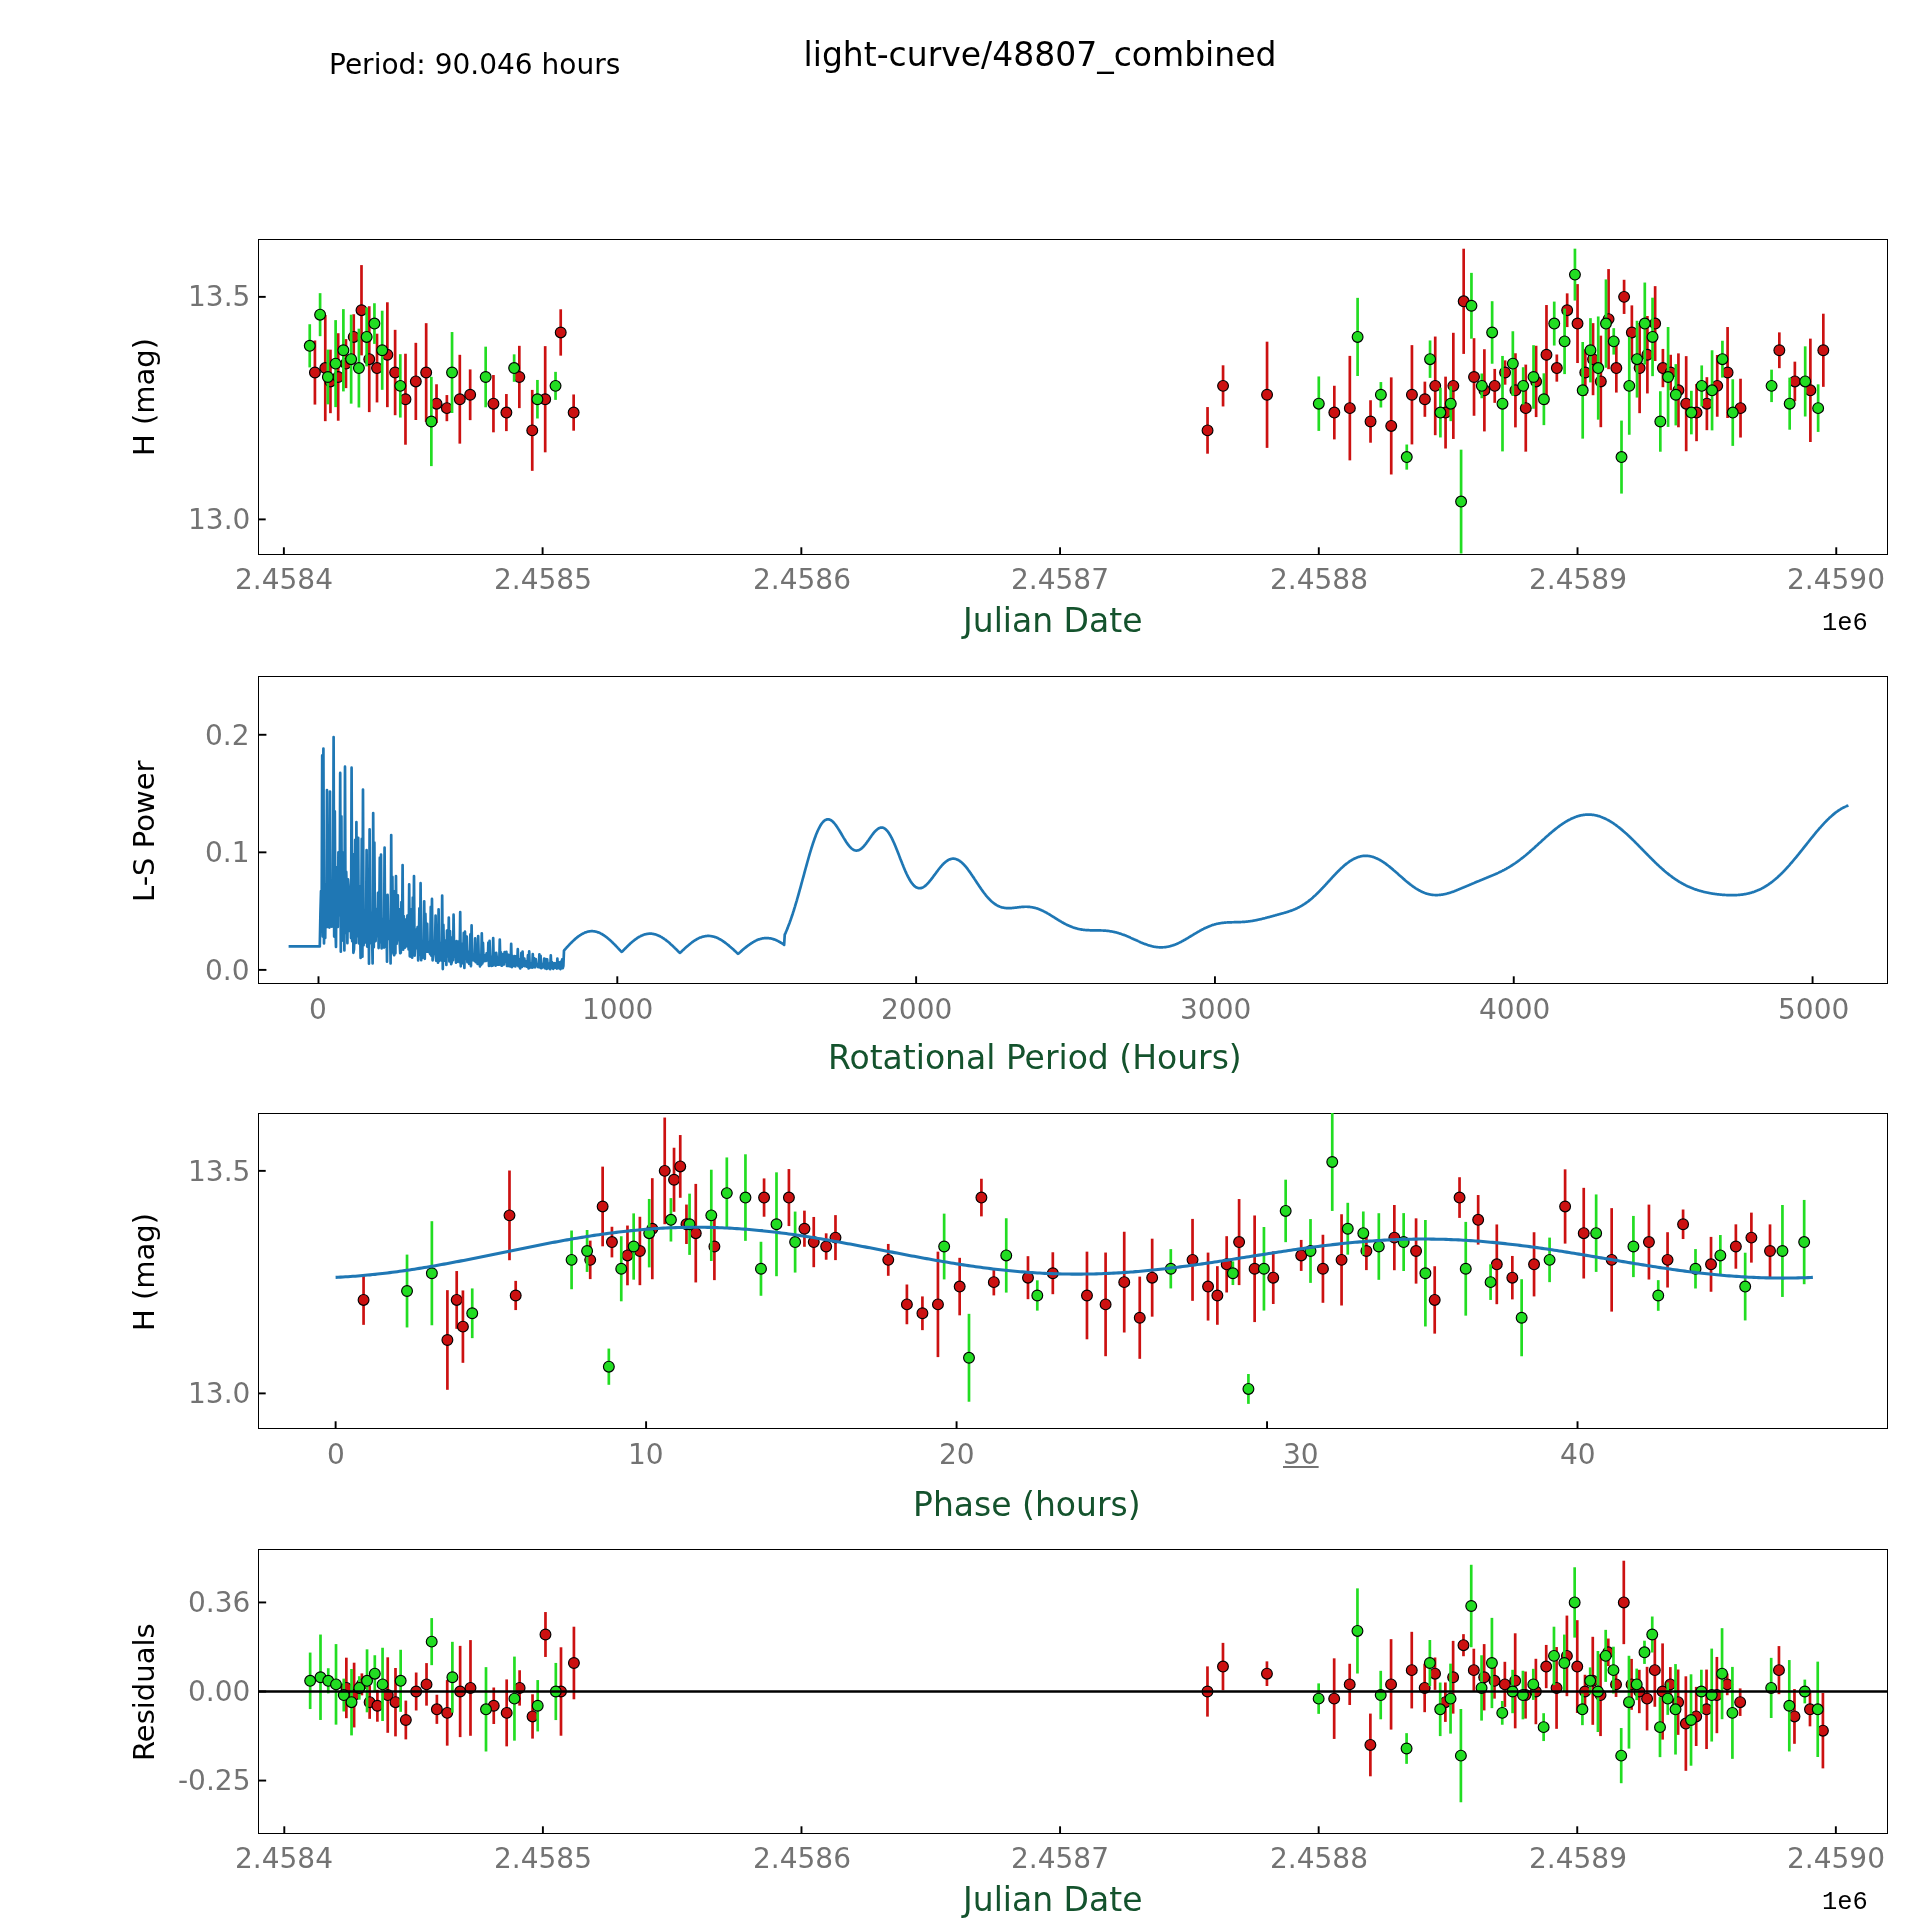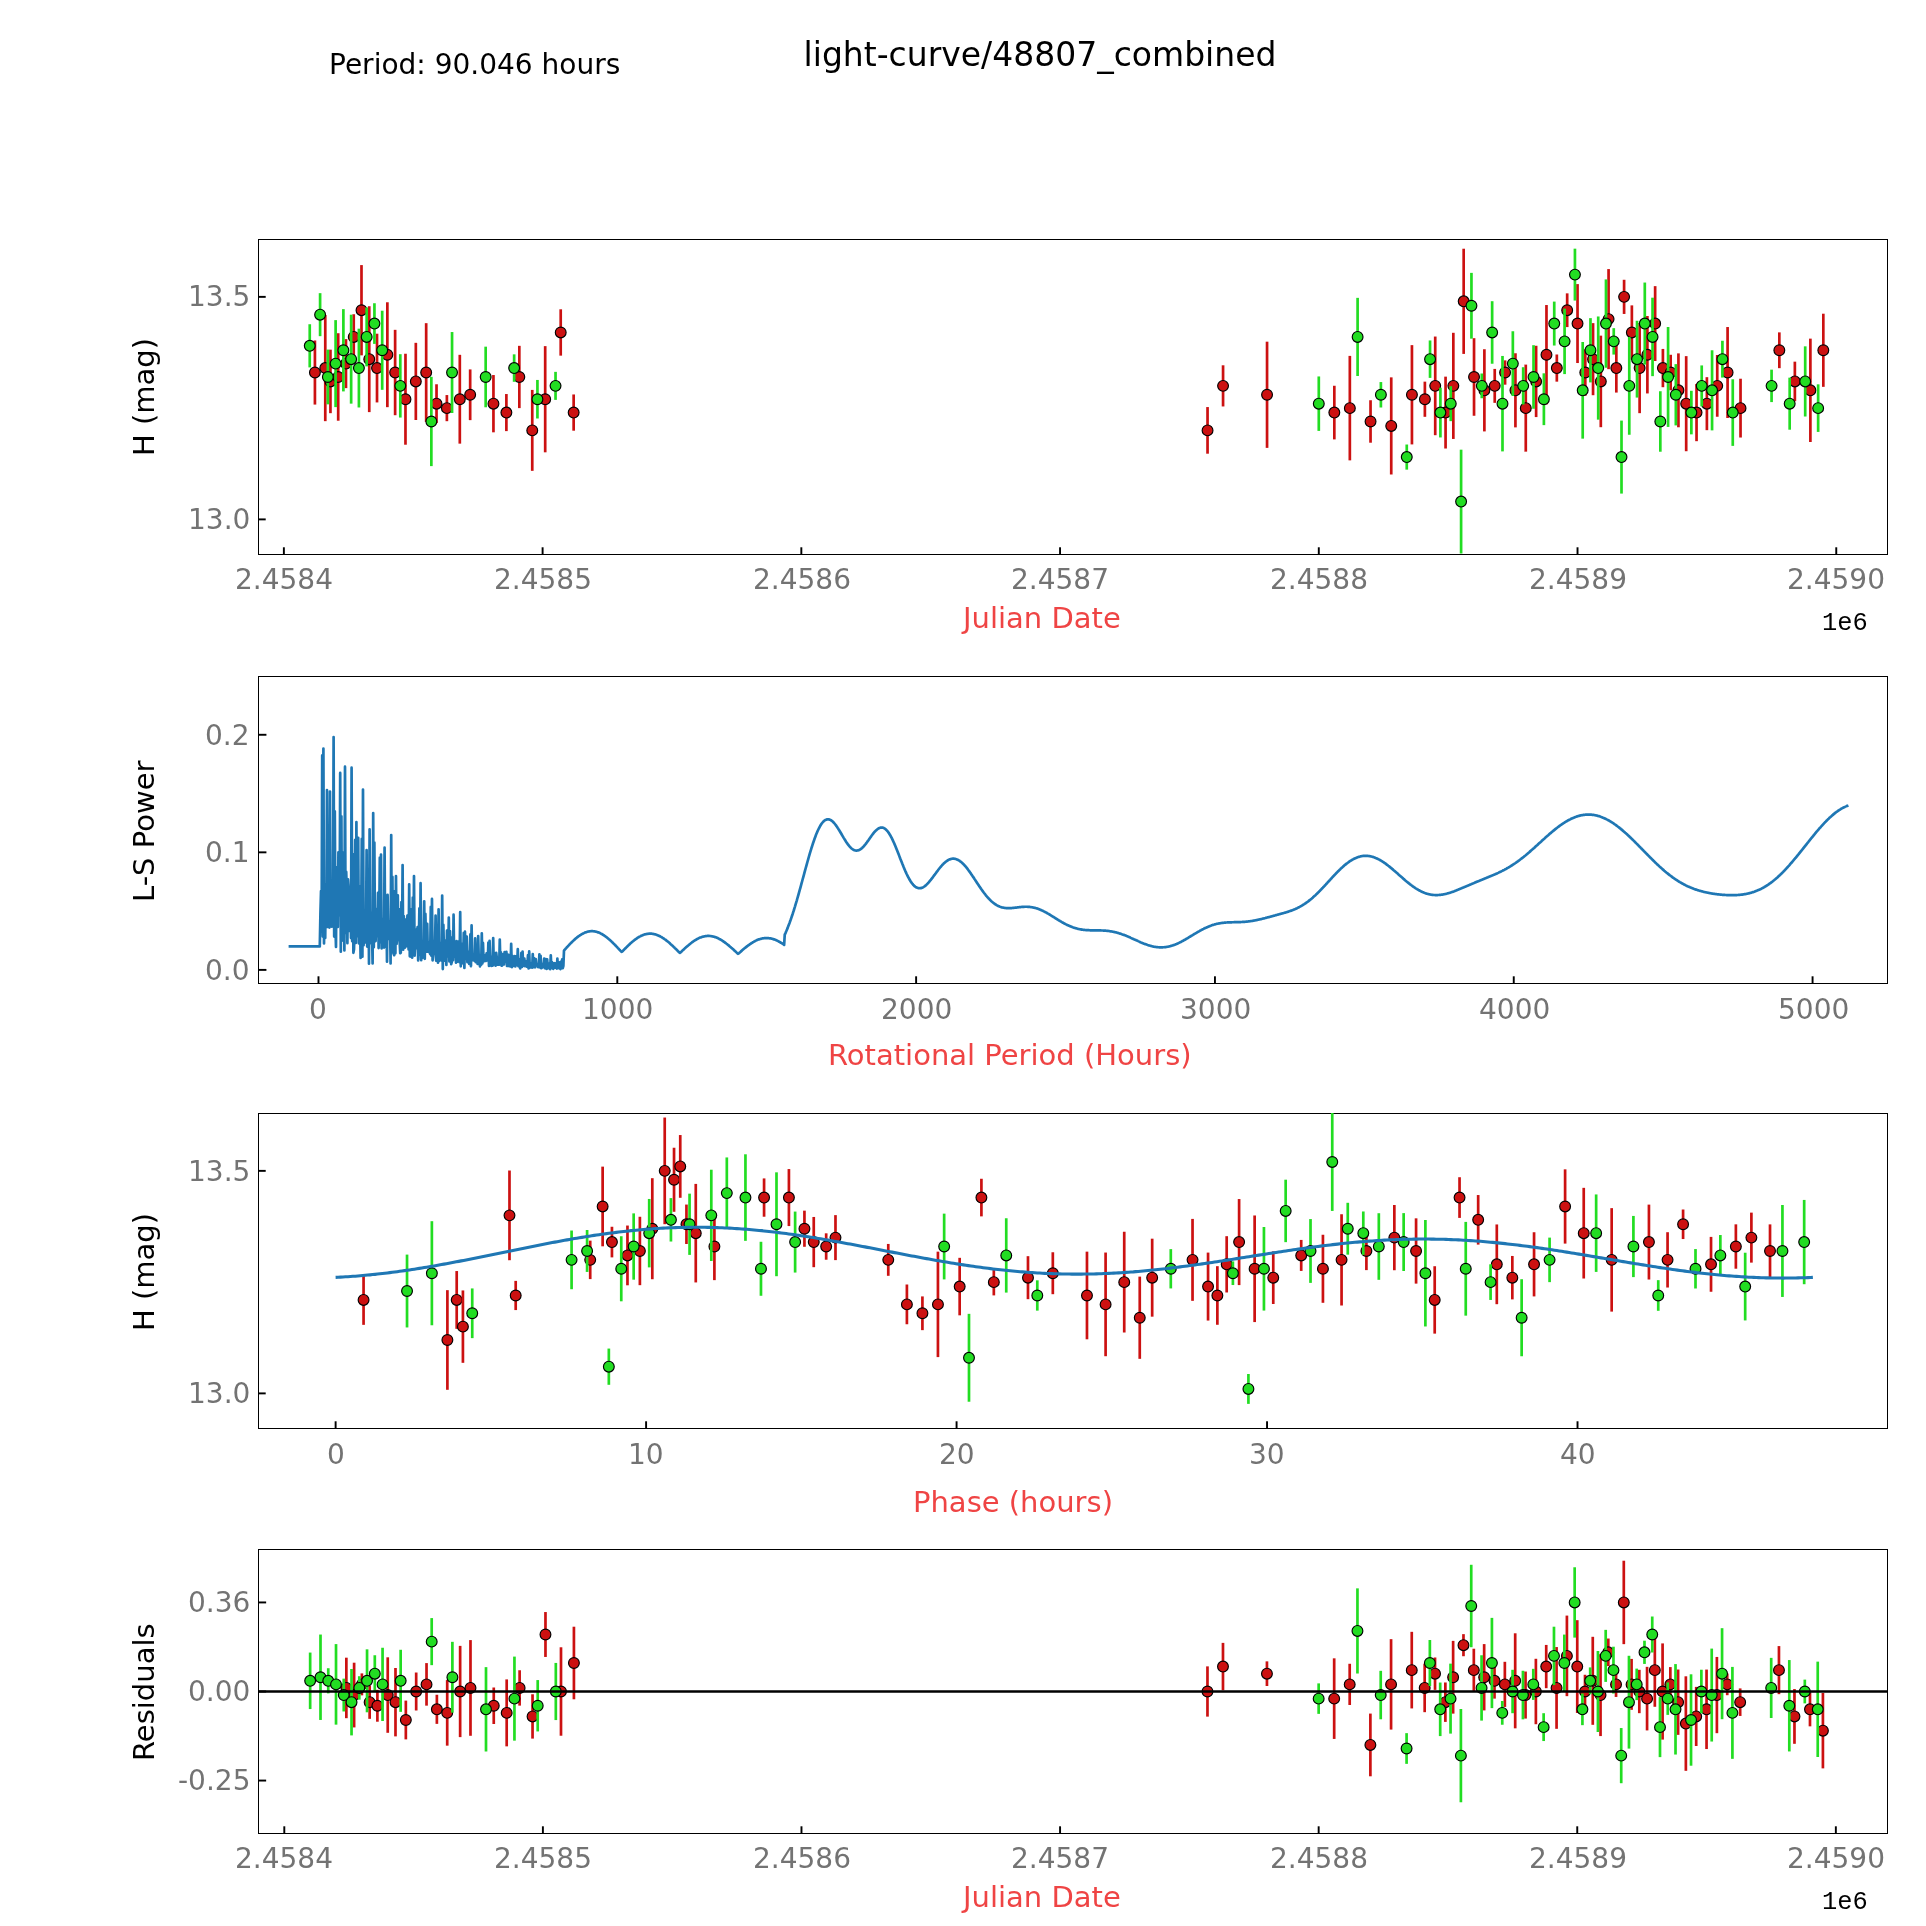--- a/index.html
+++ b/index.html
@@ -44,22 +44,22 @@
     left: 0;
     top: 0;
     width: 100%;
     height: 100%;
     border: 1.9px solid #000000;
     box-sizing: border-box;
     background: #ffffff;
   }
   .axlabel {
     position: absolute;
-    font-size: 29px;
-    color: #ef4444;
+    font-size: 33px;
+    color: #14532d;
     white-space: nowrap;
   }
   .ticklabel {
     position: absolute;
     font-size: 28px;
     color: #737373;
     white-space: nowrap;
   }
   .ylabel-rot {
     position: absolute;
@@ -914,21 +914,21 @@
       <div class="ticklabel" style="left: 881px; top: 993px;">2000</div>
       <div class="ticklabel" style="left: 1180px; top: 993px;">3000</div>
       <div class="ticklabel" style="left: 1479px; top: 993px;">4000</div>
       <div class="ticklabel" style="left: 1778px; top: 993px;">5000</div>
       <div class="ticklabel" style="left: 205px; top: 954px;">0.0</div>
       <div class="ticklabel" style="left: 205px; top: 836px;">0.1</div>
       <div class="ticklabel" style="left: 205px; top: 719px;">0.2</div>
       <div class="ticklabel" style="left: 327px; top: 1438px;">0</div>
       <div class="ticklabel" style="left: 628px; top: 1438px;">10</div>
       <div class="ticklabel" style="left: 939px; top: 1438px;">20</div>
-      <div class="ticklabel" style="left: 1249px; top: 1438px;">30</div>
+      <div class="ticklabel" style="left: 1283px; top: 1438px; text-decoration: underline;">30</div>
       <div class="ticklabel" style="left: 1560px; top: 1438px;">40</div>
       <div class="ticklabel" style="left: 188px; top: 1377px;">13.0</div>
       <div class="ticklabel" style="left: 188px; top: 1155px;">13.5</div>
       <div class="ticklabel" style="left: 235px; top: 1842px;">2.4584</div>
       <div class="ticklabel" style="left: 494px; top: 1842px;">2.4585</div>
       <div class="ticklabel" style="left: 753px; top: 1842px;">2.4586</div>
       <div class="ticklabel" style="left: 1011px; top: 1842px;">2.4587</div>
       <div class="ticklabel" style="left: 1270px; top: 1842px;">2.4588</div>
       <div class="ticklabel" style="left: 1529px; top: 1842px;">2.4589</div>
       <div class="ticklabel" style="left: 1787px; top: 1842px;">2.4590</div>

